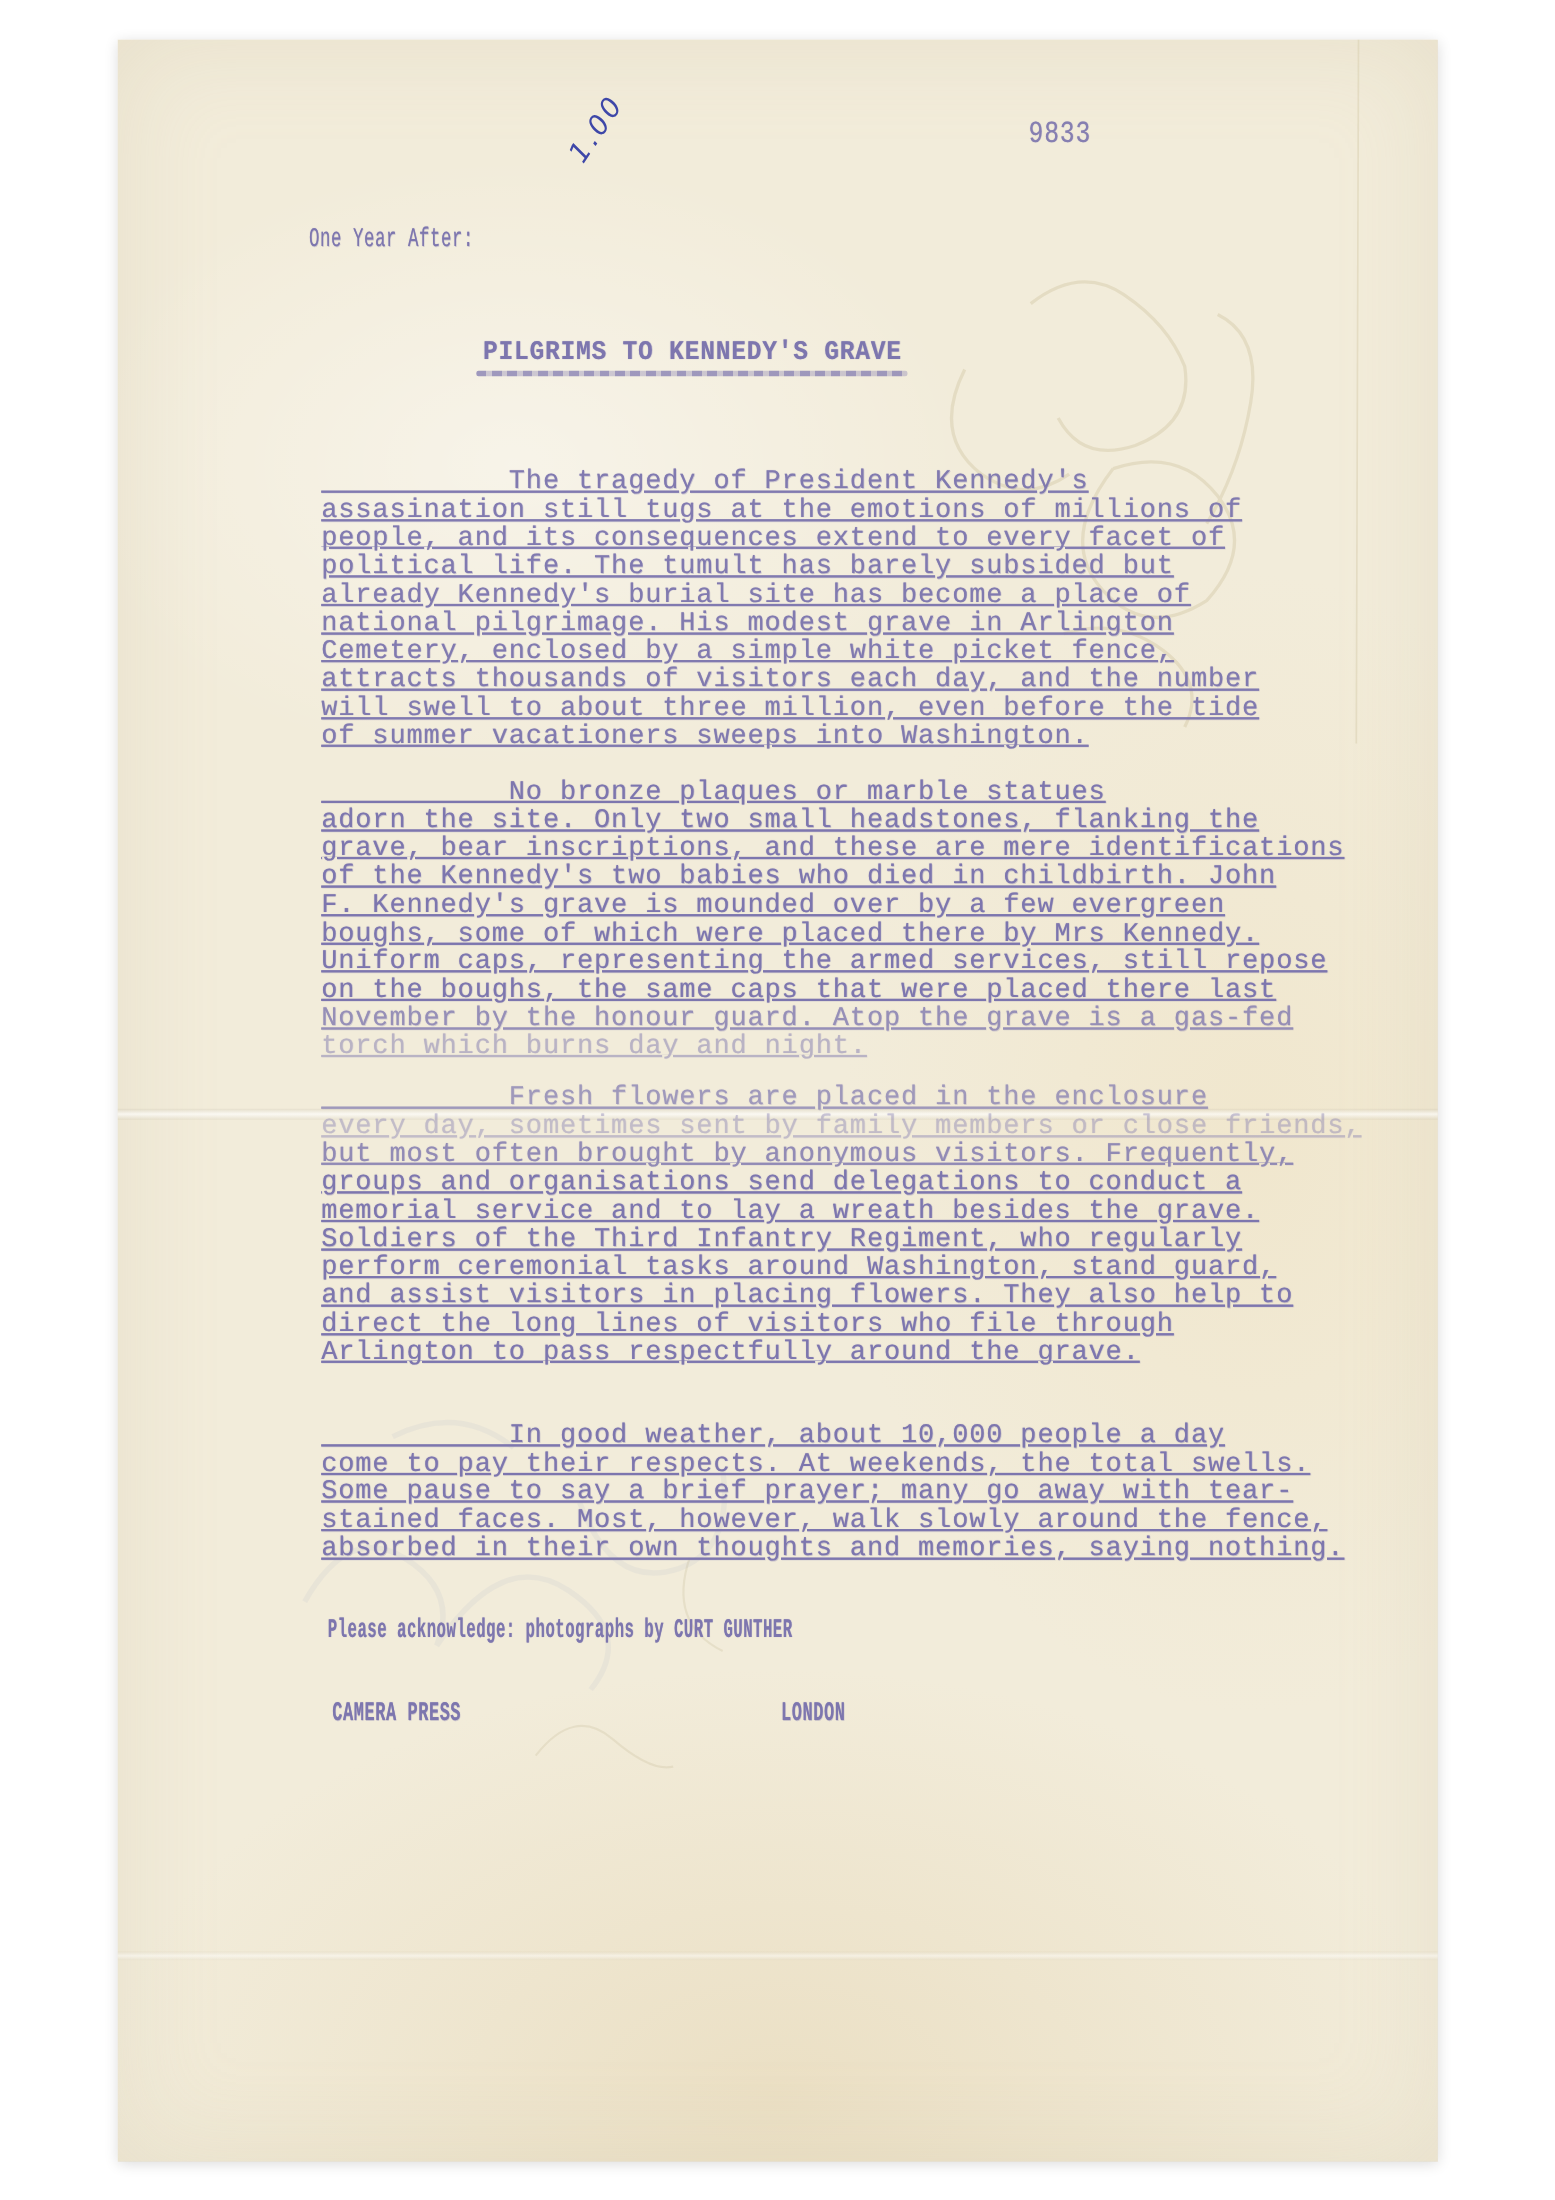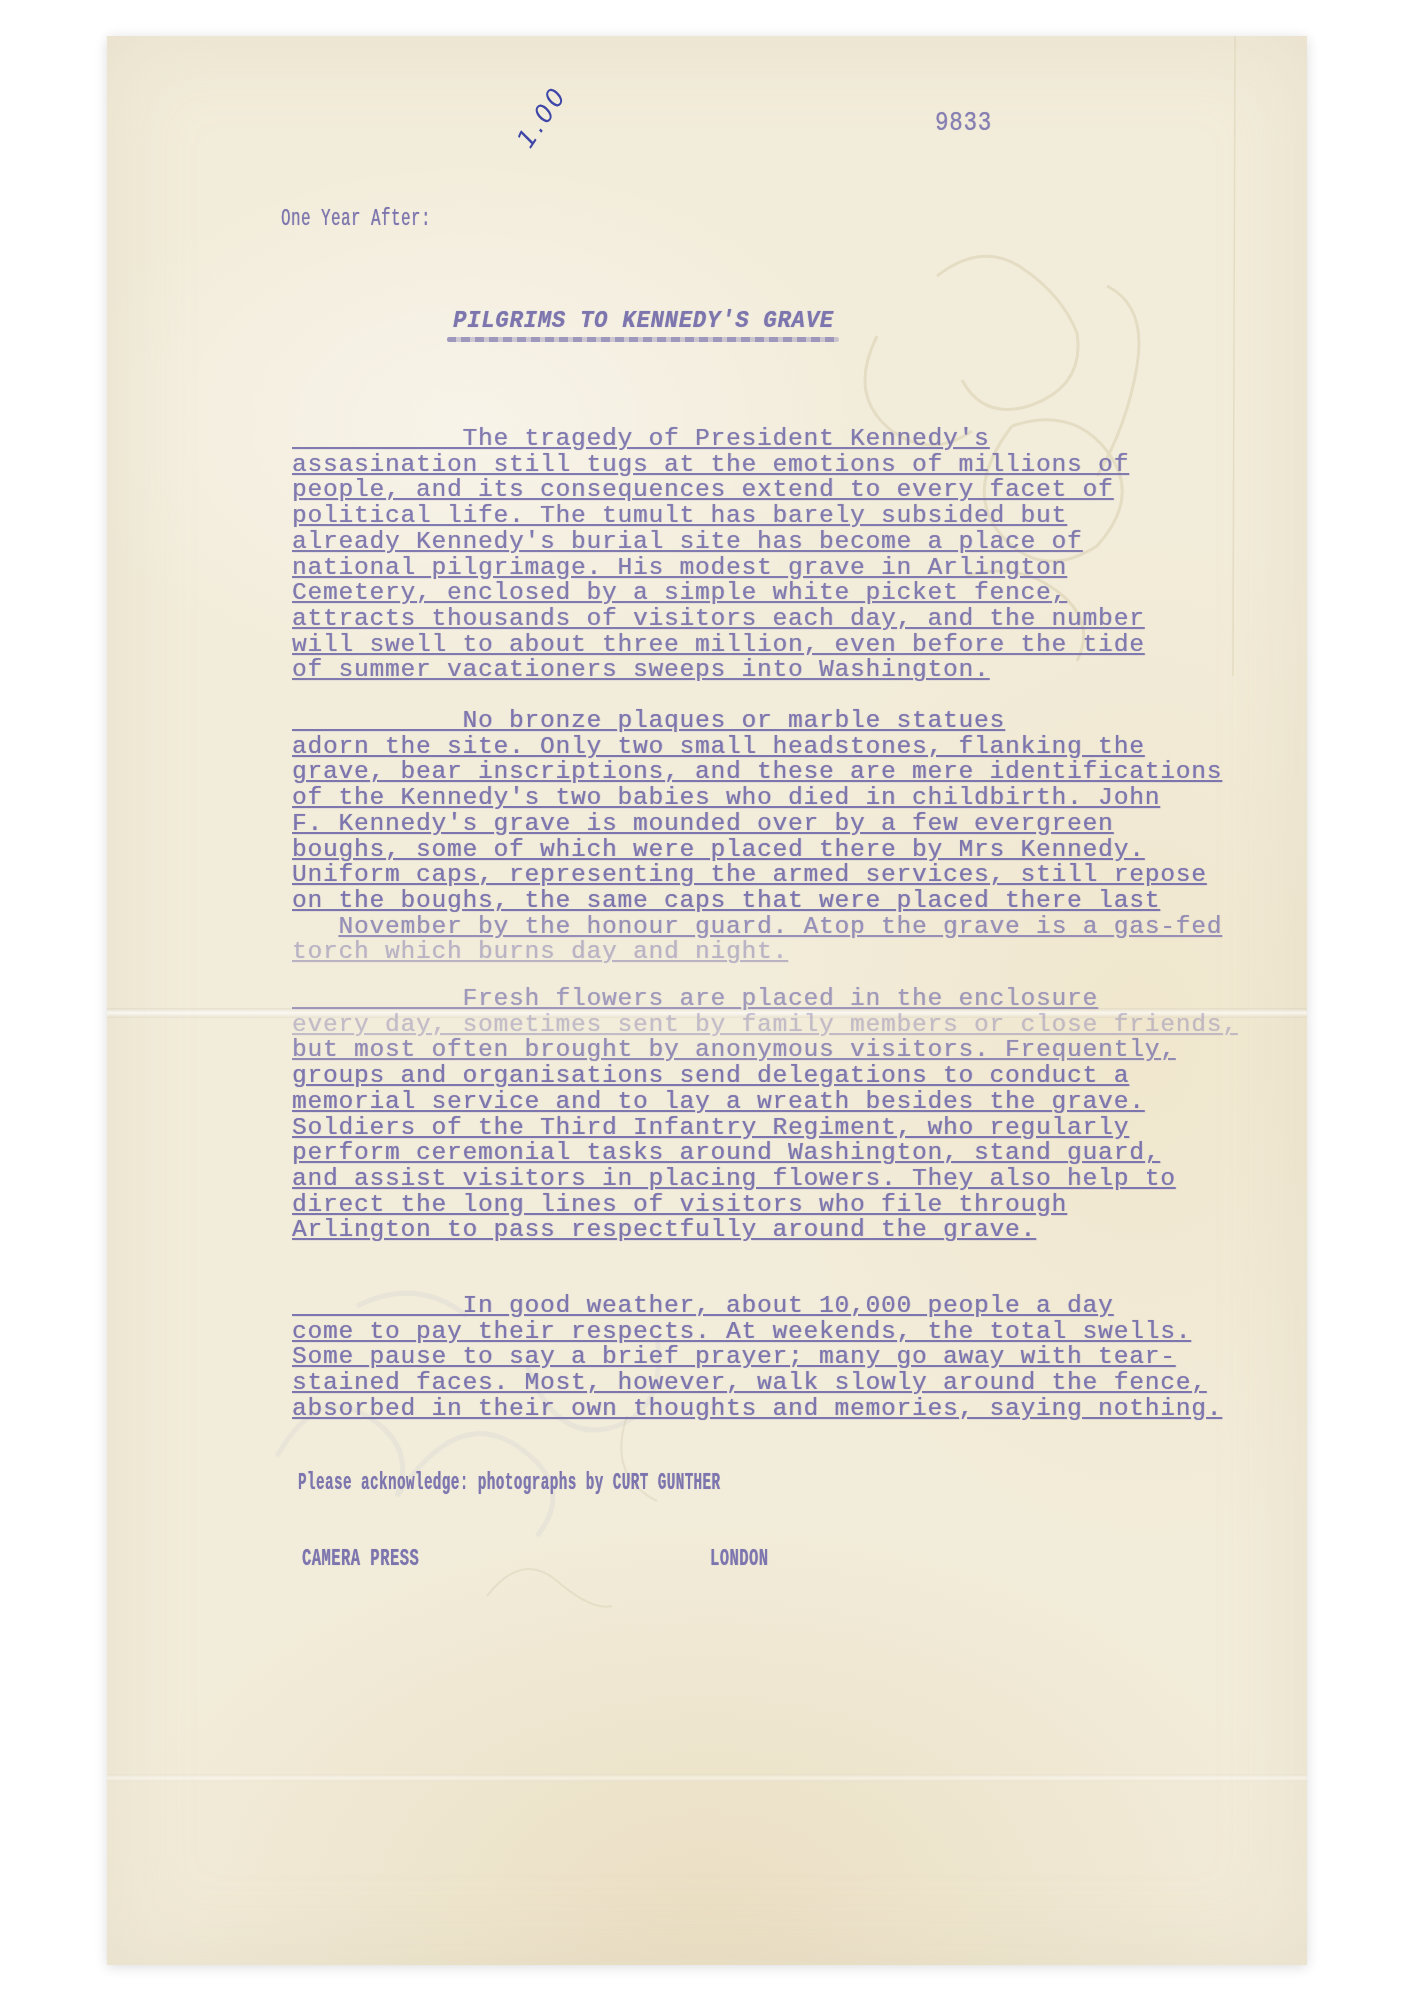--- a/index.html
+++ b/index.html
@@ -59,40 +59,40 @@
   .refnum {
     position: absolute; left: 828px; top: 74px;
     font-size: 28px; letter-spacing: 1px;
     transform: scaleX(0.8); transform-origin: left top;
     opacity: 0.92;
   }
   .slug {
     position: absolute; left: 174px; top: 170px;
     transform: scaleX(0.645); transform-origin: left top;
   }
-  .titlewrap { position: absolute; left: 346px; top: 272px; font-style: italic; }
+  .titlewrap { position: absolute; left: 332px; top: 272px; }
   .title {
     transform: scaleX(0.91); transform-origin: left top;
     font-weight: bold;
   }
   .title-underline {
     position: relative; left: -6px; margin-top: 3px;
     width: 392px; height: 5px;
     background: repeating-linear-gradient(90deg,
       rgba(125,118,174,0.85) 0 9px,
       rgba(125,118,174,0.40) 9px 14px);
     border-radius: 2px;
     opacity: 0.85;
   }
 
   .para { position: absolute; left: 185px; }
   .line { white-space: pre; text-decoration: underline; }
 
   .p1 .line { opacity: 0.96; }
-  .p2 .line:nth-child(9)  { opacity: 0.78; text-align: right; }
+  .p2 .line:nth-child(9)  { opacity: 0.78; }
   .p2 .line:nth-child(10) { opacity: 0.48; filter: blur(0.4px); }
   .p3 .line:nth-child(1)  { opacity: 0.70; filter: blur(0.2px); }
   .p3 .line:nth-child(2)  { opacity: 0.40; filter: blur(0.5px); }
   .p3 .line:nth-child(3)  { opacity: 0.82; }
 
   .ack {
     position: absolute; left: 191px; top: 1434px;
     transform: scaleX(0.58); transform-origin: left top;
     font-weight: bold;
   }

